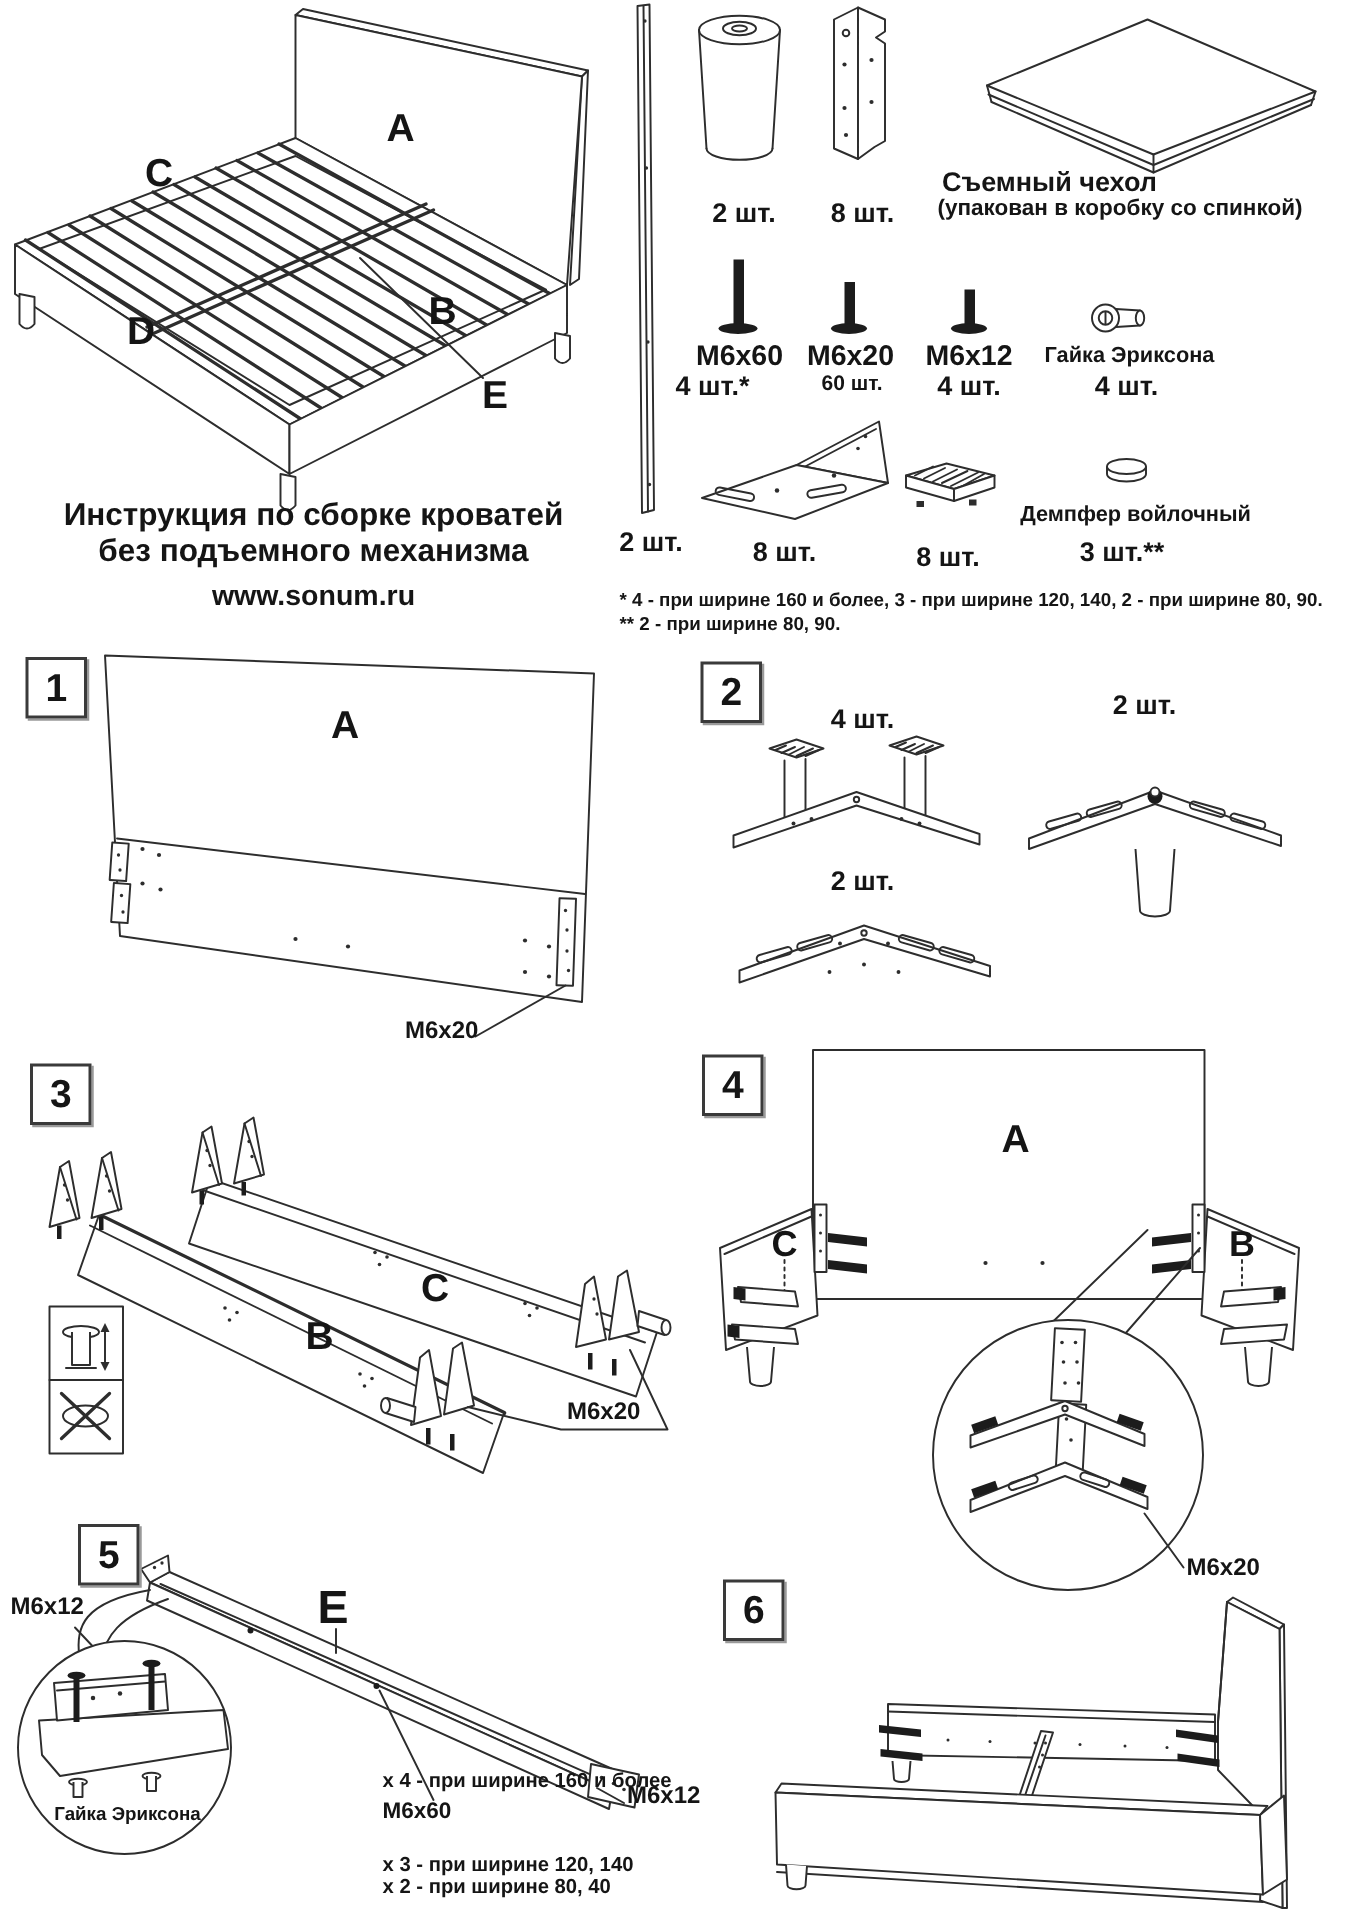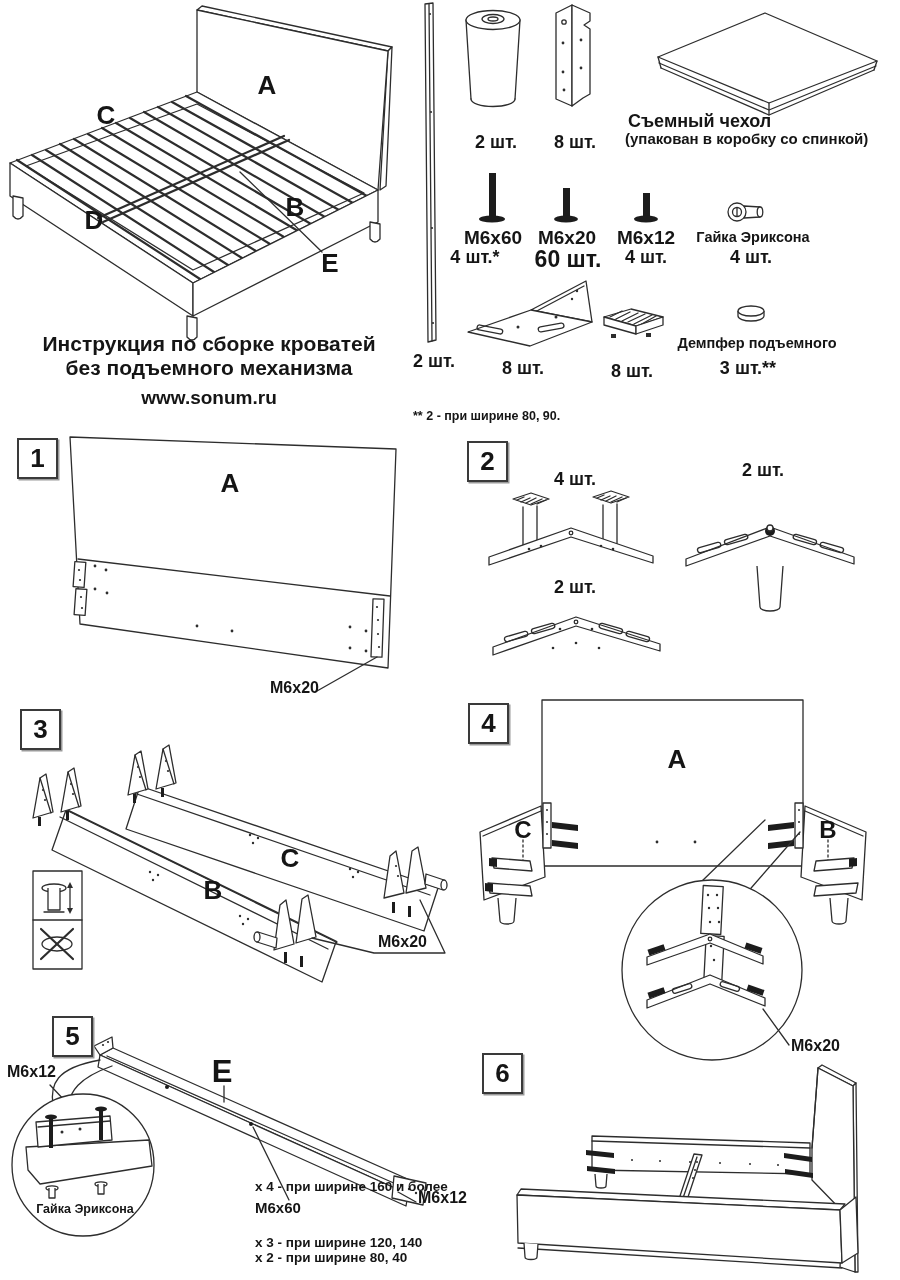--- a/index.html
+++ b/index.html
@@ -385,31 +385,32 @@
 
 <span class="lbl c" style="left:434px;top:352px;font-size:18px">2 шт.</span>
 <span class="lbl c" style="left:496px;top:133px;font-size:18px">2 шт.</span>
 <span class="lbl c" style="left:575px;top:133px;font-size:18px">8 шт.</span>
 <span class="lbl" style="left:628px;top:112px;font-size:18px">Съемный чехол</span>
 <span class="lbl" style="left:625px;top:131px;font-size:15px">(упакован в коробку со спинкой)</span>
 
 <span class="lbl c" style="left:493px;top:228px;font-size:19px">M6x60</span>
 <span class="lbl c" style="left:475px;top:248px;font-size:18px">4 шт.*</span>
 <span class="lbl c" style="left:567px;top:228px;font-size:19px">M6x20</span>
-<span class="lbl c" style="left:568px;top:248px;font-size:23px">60 шт.</span>
+<span class="lbl c" style="left:568px;top:248px;font-size:14px">60 шт.</span>
 <span class="lbl c" style="left:646px;top:228px;font-size:19px">M6x12</span>
 <span class="lbl c" style="left:646px;top:248px;font-size:18px">4 шт.</span>
 <span class="lbl c" style="left:753px;top:230px;font-size:14.5px">Гайка Эриксона</span>
 <span class="lbl c" style="left:751px;top:248px;font-size:18px">4 шт.</span>
 
 <span class="lbl c" style="left:523px;top:359px;font-size:18px">8 шт.</span>
 <span class="lbl c" style="left:632px;top:362px;font-size:18px">8 шт.</span>
-<span class="lbl c" style="left:757px;top:336px;font-size:14.5px">Демпфер подъемного</span>
+<span class="lbl c" style="left:757px;top:336px;font-size:14.5px">Демпфер войлочный</span>
 <span class="lbl c" style="left:748px;top:359px;font-size:18px">3 шт.**</span>
 
+<span class="lbl" style="left:413px;top:394px;font-size:12.5px">* 4 - при ширине 160 и более, 3 - при ширине 120, 140, 2 - при ширине 80, 90.</span>
 <span class="lbl" style="left:413px;top:410px;font-size:12.5px">** 2 - при ширине 80, 90.</span>
 
 <div class="stepbox" style="left:17px;top:438px">1</div>
 <div class="stepbox" style="left:467px;top:441px">2</div>
 <div class="stepbox" style="left:20px;top:709px">3</div>
 <div class="stepbox" style="left:468px;top:703px">4</div>
 <div class="stepbox" style="left:52px;top:1016px">5</div>
 <div class="stepbox" style="left:482px;top:1053px">6</div>
 
 <span class="lbl c" style="left:230px;top:470px;font-size:26px">A</span>

